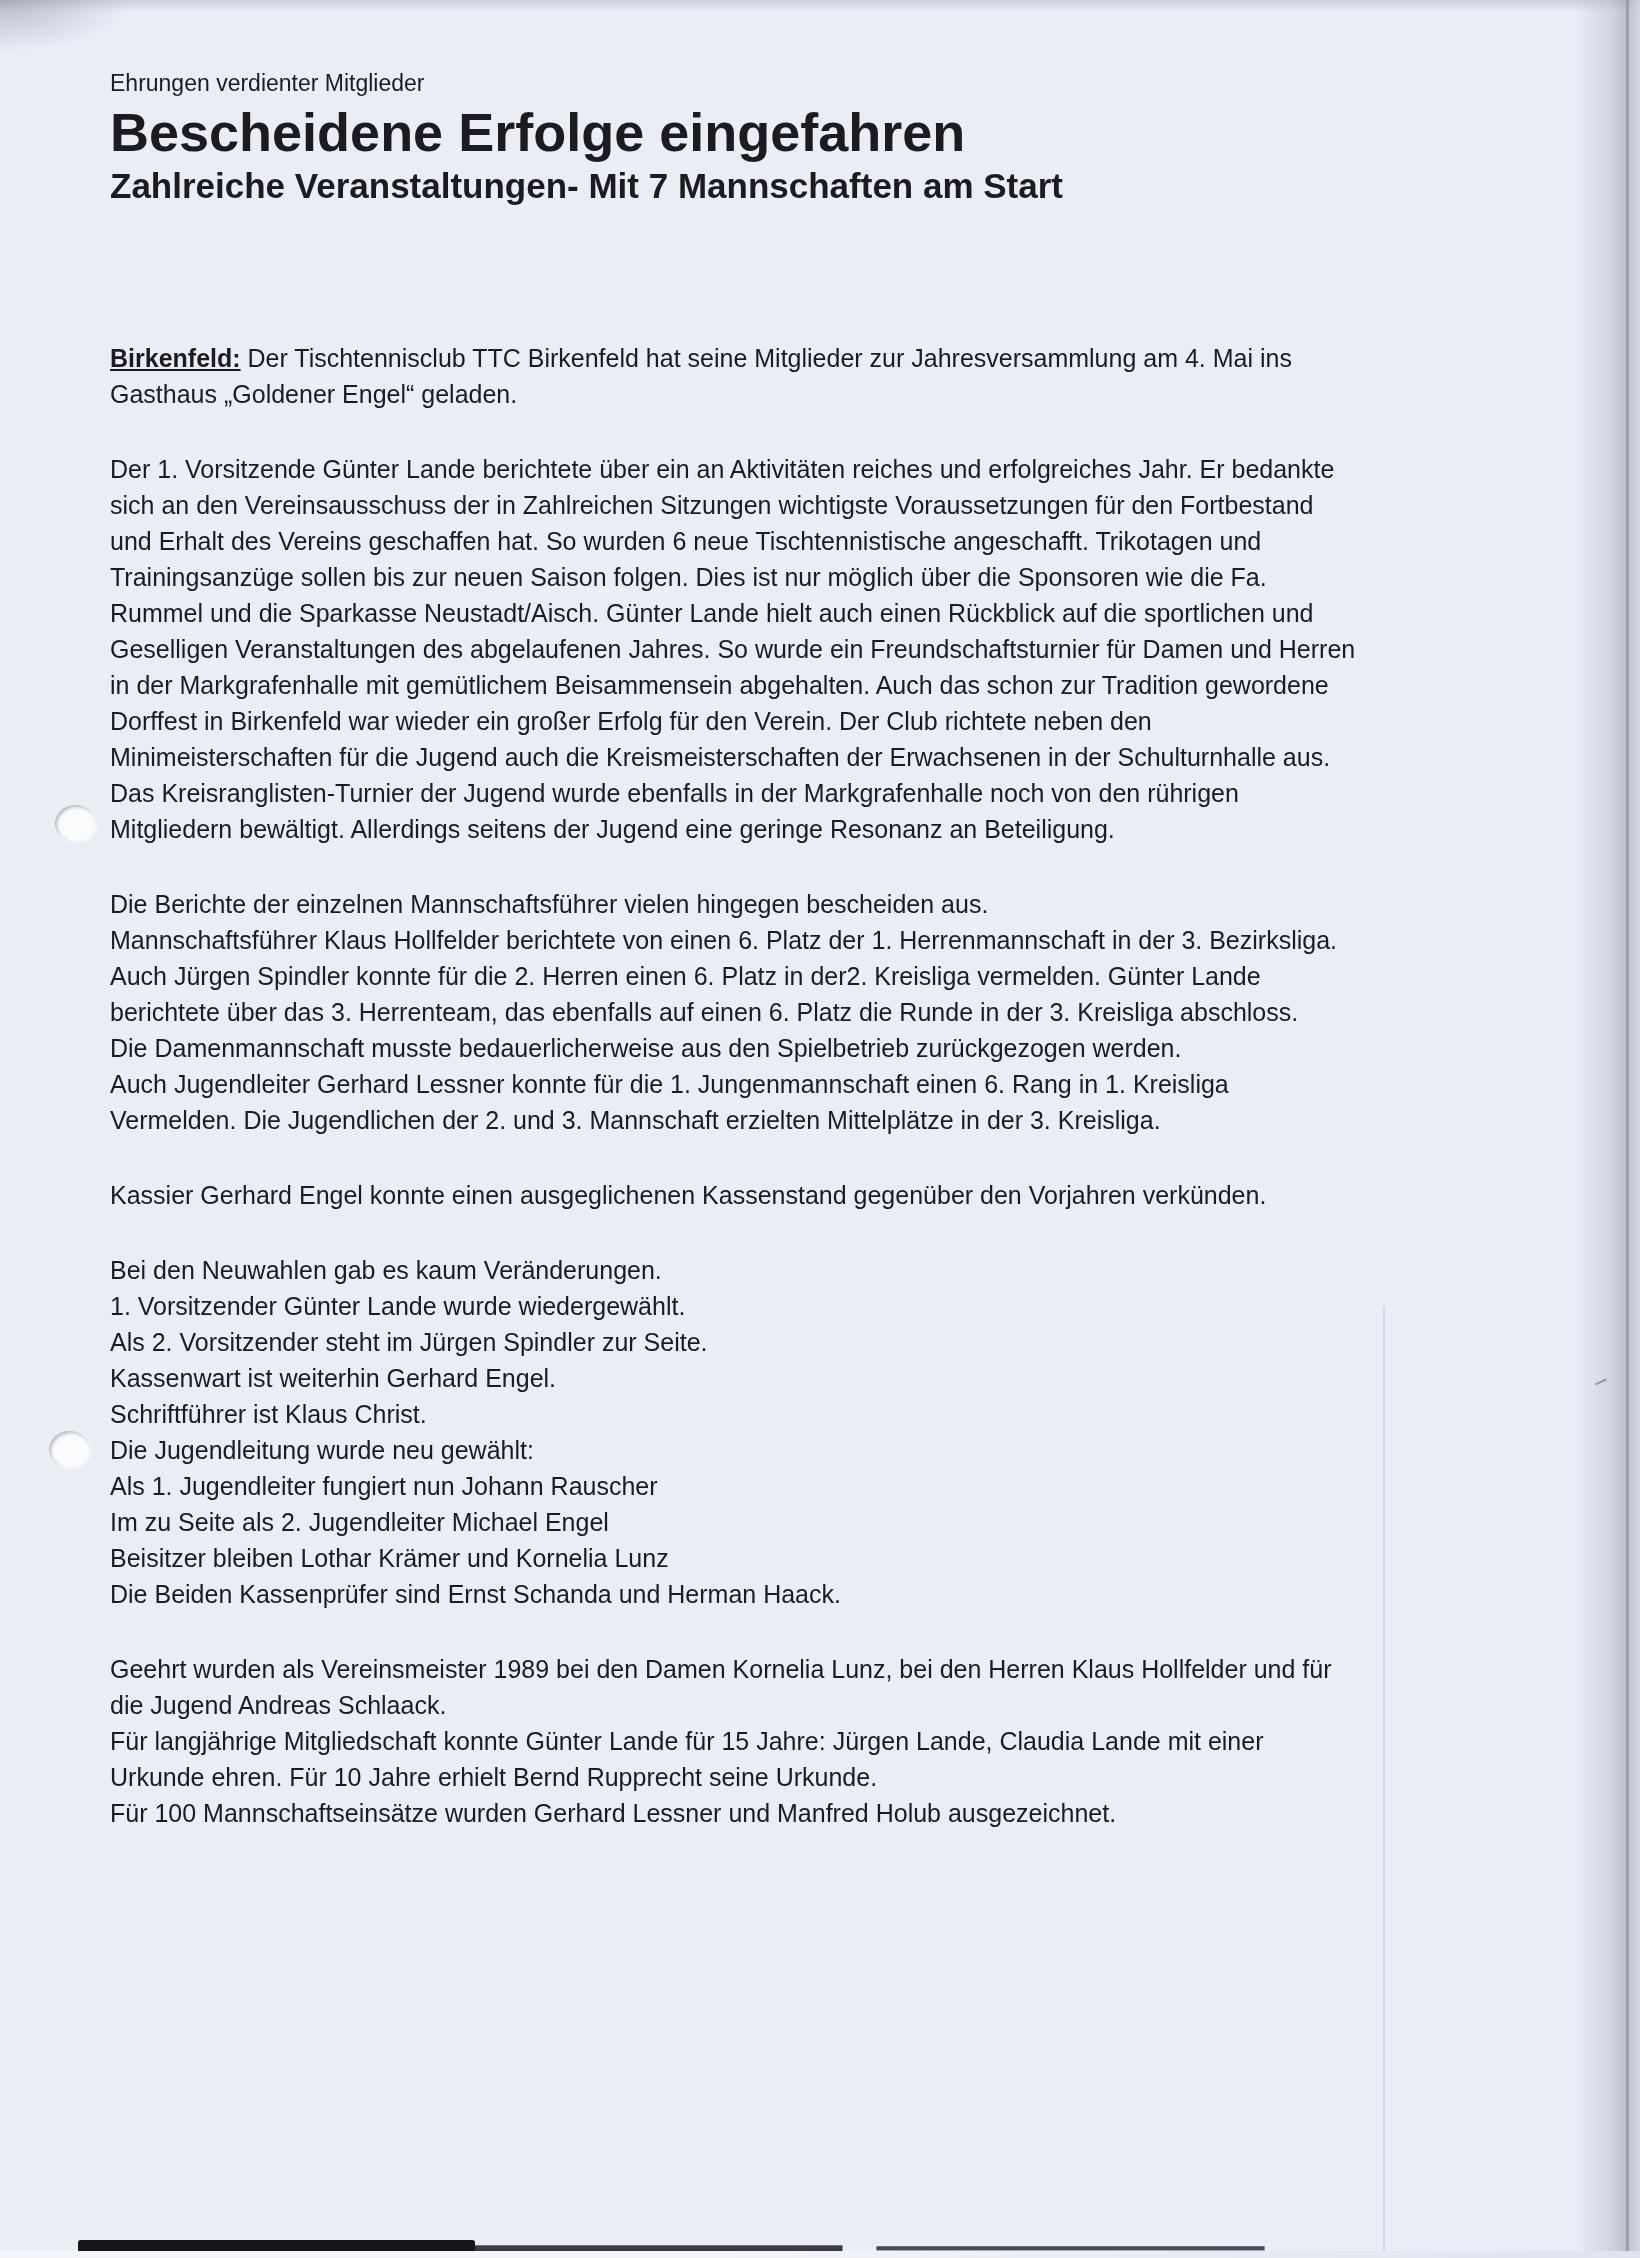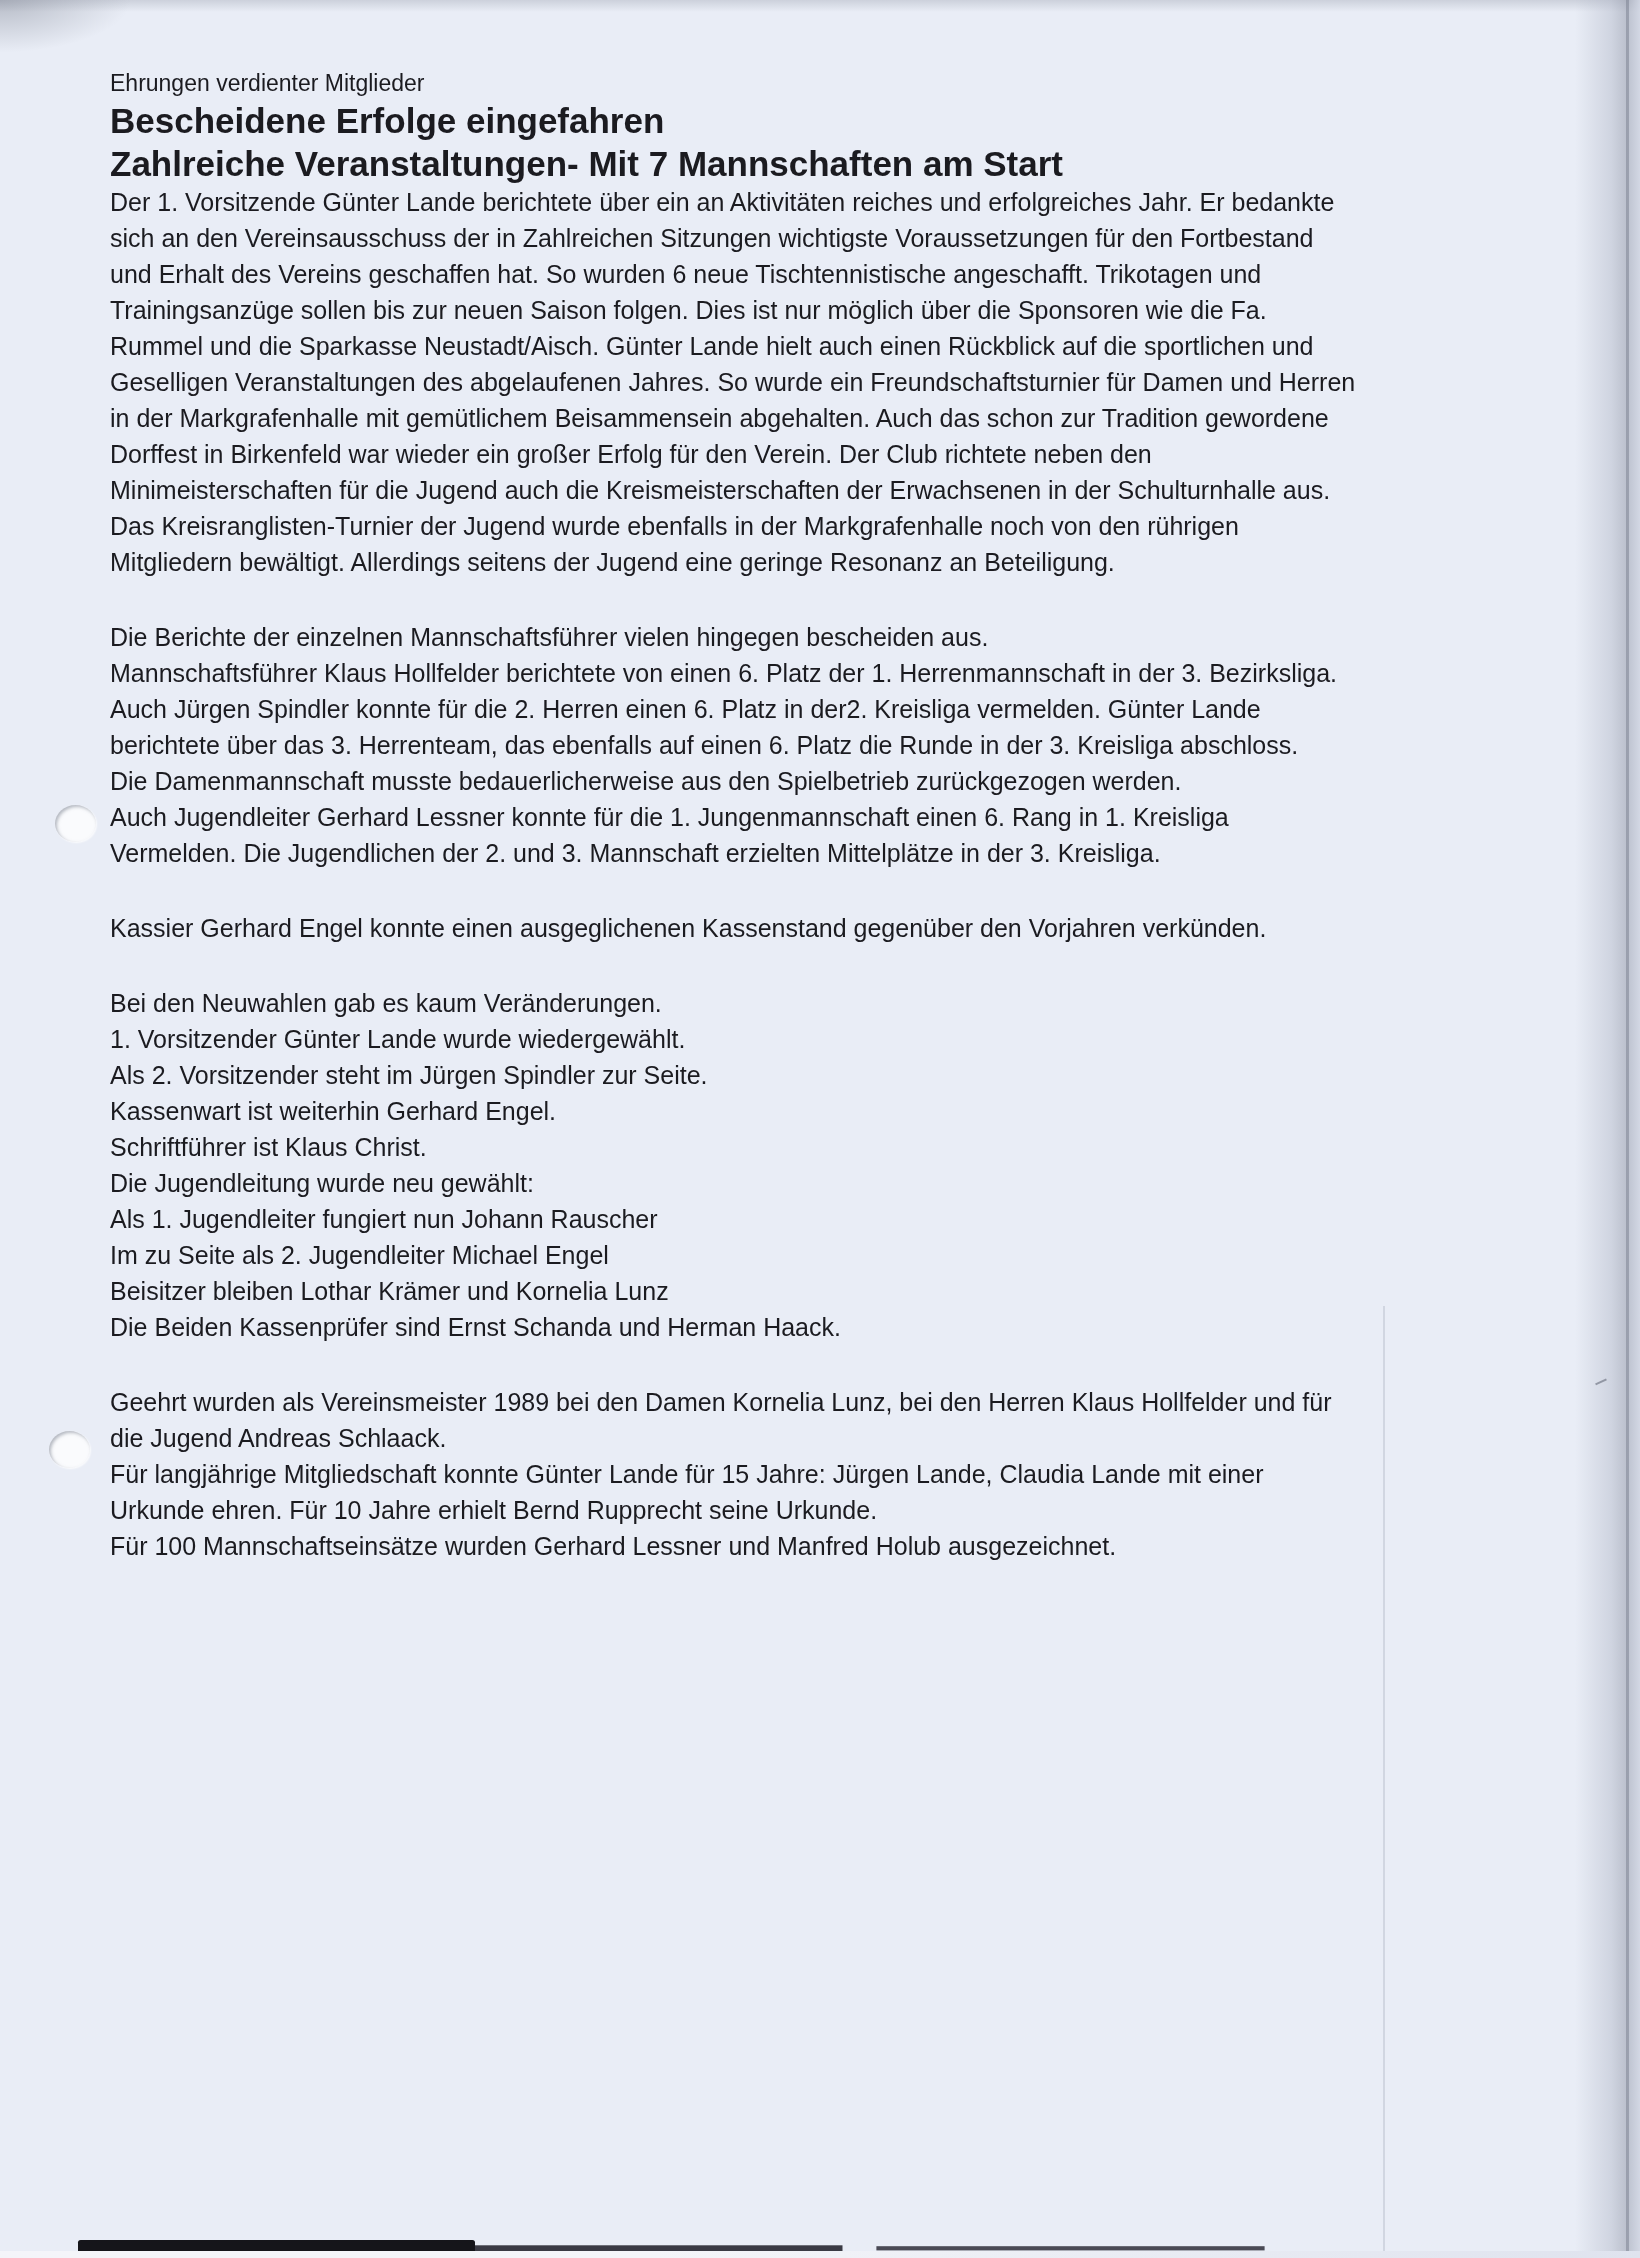--- a/index.html
+++ b/index.html
@@ -74,21 +74,21 @@
     color:var(--title);
     border-bottom:3.5px solid var(--underline);
     text-shadow:0 0 0.9px rgba(173,106,125,.5);
   }
   .kicker{
     margin:19.4px 0 3.5px 0;
     font-size:23px;font-weight:normal;
   }
   .headline{
     margin:1.8px 0 3.5px 0;
-    font-size:35px;font-weight:bold;letter-spacing:0;
+    font-size:54px;font-weight:bold;letter-spacing:0;
   }
   .subheadline{
     margin:1.8px 0 0 0;
     font-size:35px;font-weight:bold;
   }
   .lead{margin:134px 0 0 0;}
   .lead-label{font-weight:bold;text-decoration:underline;}
   .body-text{font-size:25px;line-height:36px;}
   .body-text p{
     margin:0 0 39px 0;
@@ -110,20 +110,21 @@
   <div class="hole hole-1"></div>
   <div class="hole hole-2"></div>
   <div class="edge-bottom-dark"></div>
   <div class="edge-bottom-strip"></div>
 
   <div class="content">
     <div class="kicker">Ehrungen verdienter Mitglieder</div>
     <h2 class="headline">Bescheidene Erfolge eingefahren</h2>
     <div class="subheadline">Zahlreiche Veranstaltungen- Mit 7 Mannschaften am Start</div>
 
+    <p class="lead body-text"><span class="lead-label">Birkenfeld:</span><span> Der Tischtennisclub TTC Birkenfeld hat seine Mitglieder zur Jahresversammlung am 4. Mai ins Gasthaus „Goldener Engel“ geladen.</span></p>
 
     <div class="body-text">
         <p>Der 1. Vorsitzende Günter Lande berichtete über ein an Aktivitäten reiches und erfolgreiches Jahr. Er bedankte sich an den Vereinsausschuss der in Zahlreichen Sitzungen wichtigste Voraussetzungen für den Fortbestand und Erhalt des Vereins geschaffen hat. So wurden 6 neue Tischtennistische angeschafft. Trikotagen und Trainingsanzüge sollen bis zur neuen Saison folgen. Dies ist nur möglich über die Sponsoren wie die Fa. Rummel und die Sparkasse Neustadt/Aisch. Günter Lande hielt auch einen Rückblick auf die sportlichen und Geselligen Veranstaltungen des abgelaufenen Jahres. So wurde ein Freundschaftsturnier für Damen und Herren in der Markgrafenhalle mit gemütlichem Beisammensein abgehalten. Auch das schon zur Tradition gewordene Dorffest in Birkenfeld war wieder ein großer Erfolg für den Verein. Der Club richtete neben den Minimeisterschaften für die Jugend auch die Kreismeisterschaften der Erwachsenen in der Schulturnhalle aus.
 Das Kreisranglisten-Turnier der Jugend wurde ebenfalls in der Markgrafenhalle noch von den rührigen Mitgliedern bewältigt. Allerdings seitens der Jugend eine geringe Resonanz an Beteiligung.</p>
         <p>Die Berichte der einzelnen Mannschaftsführer vielen hingegen bescheiden aus.
 Mannschaftsführer Klaus Hollfelder berichtete von einen 6. Platz der 1. Herrenmannschaft in der 3. Bezirksliga. Auch Jürgen Spindler konnte für die 2. Herren einen 6. Platz in der2. Kreisliga vermelden. Günter Lande berichtete über das 3. Herrenteam, das ebenfalls auf einen 6. Platz die Runde in der 3. Kreisliga abschloss.
 Die Damenmannschaft musste bedauerlicherweise aus den Spielbetrieb zurückgezogen werden.
 Auch Jugendleiter Gerhard Lessner konnte für die 1. Jungenmannschaft einen 6. Rang in 1. Kreisliga Vermelden. Die Jugendlichen der 2. und 3. Mannschaft erzielten Mittelplätze in der 3. Kreisliga.</p>
         <p>Kassier Gerhard Engel konnte einen ausgeglichenen Kassenstand gegenüber den Vorjahren verkünden.</p>
         <p>Bei den Neuwahlen gab es kaum Veränderungen.

